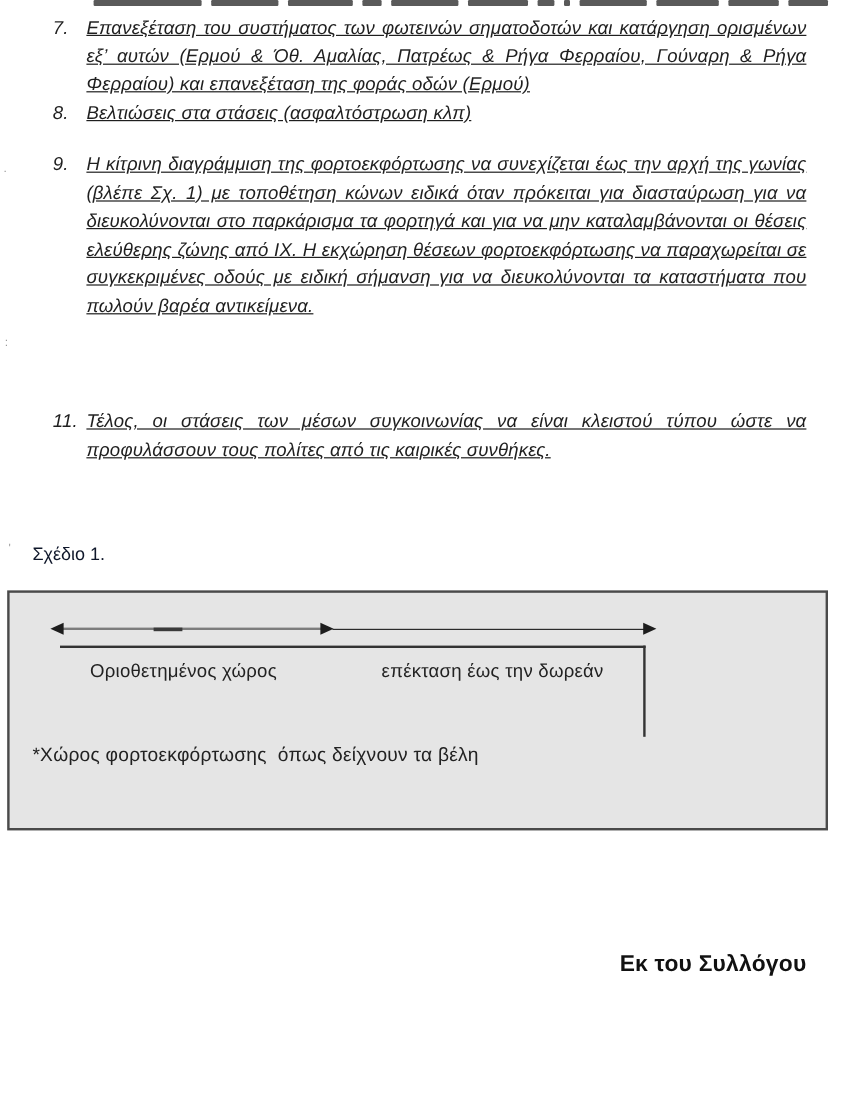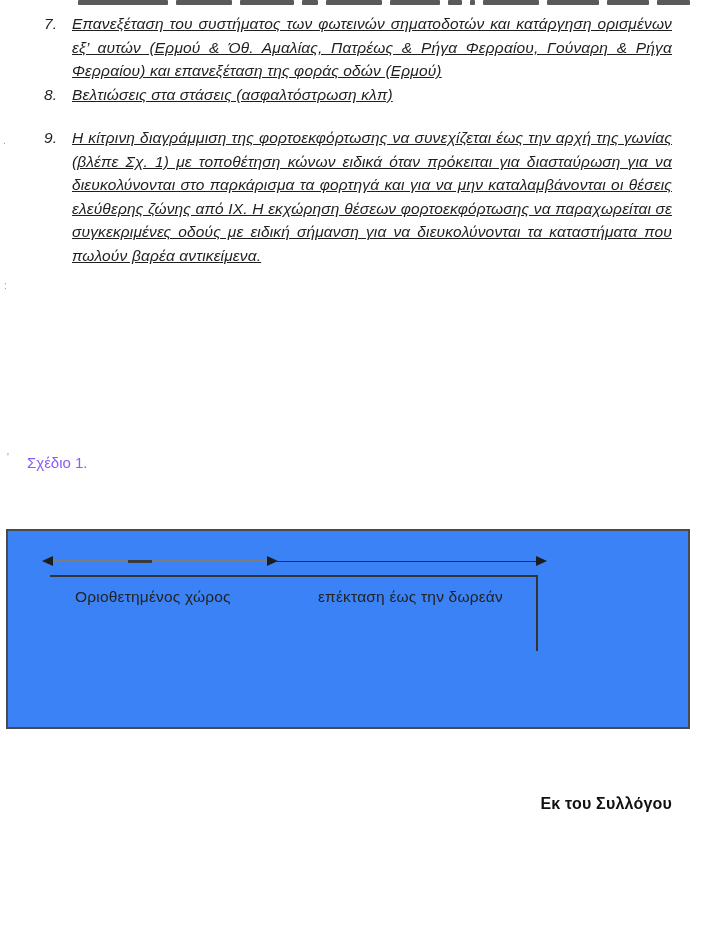--- a/index.html
+++ b/index.html
@@ -33,30 +33,29 @@
 
   .closing {
     position: absolute;
     left: 20px; top: 388px;
     font-style: italic; font-size: 15.5px; line-height: 23.6px;
     white-space: nowrap; letter-spacing: 0.15px;
   }
 
   .fig-caption {
     position: absolute; left: 27px; top: 452px;
-    font-size: 15px; line-height: 22px; color: #8b5cf6;
+    font-size: 15px; line-height: 22px; color: #0f172a;
   }
 
   
   .fig-box {
     position: absolute; left: 6px; top: 492px;
     width: 680px; height: 196px;
     border: 2px solid #4a4a4a;
-    background: #3b82f6;
-    margin-top: 37px;
+    background: #e5e5e5;
   }
   
   .arrow-double { position: absolute; left: 34px; top: 22px; width: 236px; height: 16px; }
   .arrow-double .shaft { position: absolute; left: 8px; top: 7px; width: 220px; height: 2px; background: #7d7d7d; }
   .arrow-double .dark-seg { position: absolute; left: 86px; top: 6.5px; width: 24px; height: 3px; background: #3a3a3a; }
   .arrow-double .head-l { position: absolute; left: 0; top: 3px; width: 0; height: 0;
     border-right: 11px solid #1d1d1d; border-top: 5px solid transparent; border-bottom: 5px solid transparent; }
   .arrow-double .head-r { position: absolute; right: 0; top: 3px; width: 0; height: 0;
     border-left: 11px solid #1d1d1d; border-top: 5px solid transparent; border-bottom: 5px solid transparent; }
   
@@ -74,21 +73,21 @@
   }
 
   .fig-label { position: absolute; font-size: 15.5px; line-height: 22px; color: #222; letter-spacing: 0.2px; }
   .fig-label.left { left: 67px; top: 55px; }
   .fig-label.right { left: 310px; top: 55px; }
   .fig-note { position: absolute; left: 19px; top: 124px; font-size: 16px; line-height: 24px; color: #222;
     white-space: pre-wrap; letter-spacing: 0.2px; }
 
   .signature {
     position: absolute; right: 46px; top: 793px;
-    font-weight: bold; font-size: 16px; line-height: 22px; color: #111;
+    font-weight: bold; font-size: 19px; line-height: 22px; color: #111;
     letter-spacing: 0.2px;
   }
 
   
   .artifact { position: absolute; color: #9a9a9a; font-size: 10px; line-height: 10px; }
   .artifact.a1 { left: 3px; top: 136px; }
   .artifact.a2 { left: 4px; top: 281px; }
   .artifact.a3 { left: 7px; top: 453px; }
 </style>
 </head>
@@ -120,38 +119,43 @@
     <span class="num">8.</span>
     <div class="txt">Βελτιώσεις στα στάσεις (ασφαλτόστρωση  κλπ)</div>
   </div>
 
   <div class="list-item" style="top:126px">
     <span class="num">9.</span>
     <div class="txt">Η κίτρινη διαγράμμιση της φορτοεκφόρτωσης να συνεχίζεται έως την αρχή της γωνίας (βλέπε Σχ. 1) με τοποθέτηση κώνων ειδικά όταν πρόκειται για διασταύρωση για να διευκολύνονται στο παρκάρισμα τα φορτηγά και για να μην καταλαμβάνονται οι θέσεις ελεύθερης ζώνης από ΙΧ. Η εκχώρηση θέσεων φορτοεκφόρτωσης να παραχωρείται σε συγκεκριμένες οδούς με ειδική σήμανση για να διευκολύνονται τα καταστήματα που πωλούν βαρέα αντικείμενα.</div>
   </div>
 
 
+  <div class="list-item" style="top:340px">
+    <span class="num">11.</span>
+    <div class="txt">Τέλος, οι στάσεις των μέσων συγκοινωνίας να είναι κλειστού τύπου ώστε να προφυλάσσουν τους πολίτες από τις καιρικές συνθήκες.</div>
+  </div>
 
 
   <div class="fig-caption">Σχέδιο 1.</div>
 
   <div class="fig-box">
     <div class="arrow-double">
       <div class="shaft"></div>
       <div class="dark-seg"></div>
       <div class="head-l"></div>
       <div class="head-r"></div>
     </div>
     <div class="arrow-right">
       <div class="shaft"></div>
       <div class="head-r"></div>
     </div>
     <div class="corner-line"></div>
     <div class="fig-label left">Οριοθετημένος χώρος</div>
     <div class="fig-label right">επέκταση έως την δωρεάν</div>
+    <div class="fig-note">*Χώρος φορτοεκφόρτωσης  όπως δείχνουν τα βέλη</div>
   </div>
 
   <div class="signature">Εκ του Συλλόγου</div>
 
   <span class="artifact a1">.</span>
   <span class="artifact a2">:</span>
   <span class="artifact a3">'</span>
 
 </div>
 

